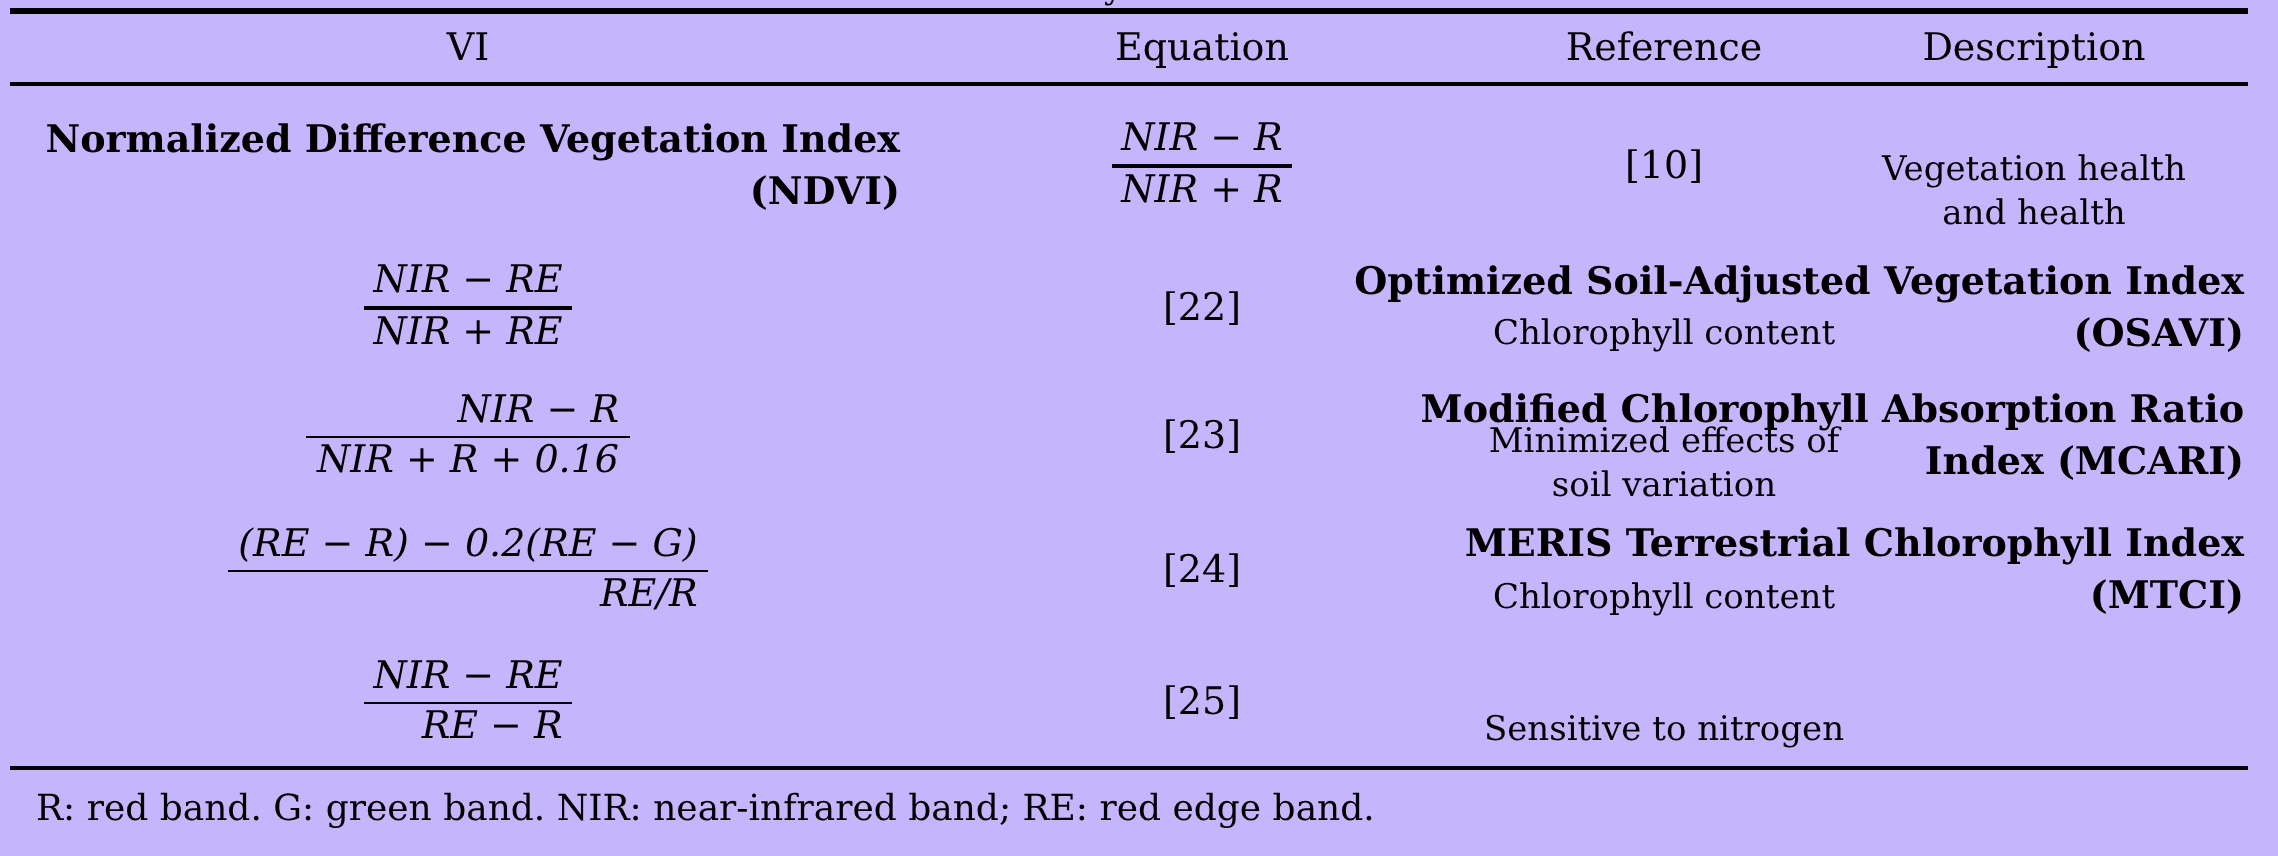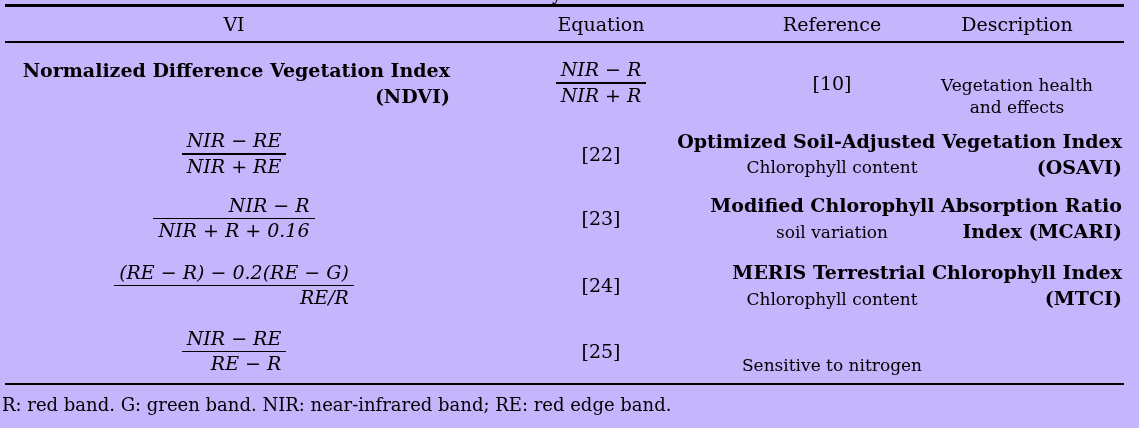--- a/index.html
+++ b/index.html
@@ -111,21 +111,21 @@
   .frac .bar {
     align-self: stretch;
     height: 1.6px;
     background: #000000;
     margin: 2px 0 1px 0;
   }
 
   
   .footnote {
     position: absolute;
-    left: 2px;
+    left: 18px;
     top: 394px;
     font-size: 18px;
     line-height: 22px;
     white-space: nowrap;
   }
 </style>
 </head>
 <body>
 
 <div class="page">
@@ -154,21 +154,21 @@
     <div class="cell eq">
       <span class="frac">
         <span class="num">NIR − R</span>
         <span class="bar"></span>
         <span class="den">NIR + R</span>
       </span>
     </div>
     <div class="cell ref">[10]</div>
     <div class="cell desc">
       <span class="line">Vegetation health</span>
-      <span class="line">and effects</span>
+      <span class="line">and health</span>
     </div>
 
     <div class="cell eq">
       <span class="frac">
         <span class="num">NIR − RE</span>
         <span class="bar"></span>
         <span class="den">NIR + RE</span>
       </span>
     </div>
     <div class="cell ref">[22]</div>
@@ -183,20 +183,21 @@
     </div>
     <div class="cell eq">
       <span class="frac">
         <span class="num">NIR − R</span>
         <span class="bar"></span>
         <span class="den">NIR + R + 0.16</span>
       </span>
     </div>
     <div class="cell ref">[23]</div>
     <div class="cell desc">
+      <span class="line">Minimized effects of</span>
       <span class="line">soil variation</span>
     </div>
 
     <div class="cell vi">
       <span class="line">Modified Chlorophyll Absorption Ratio</span>
       <span class="line">Index (MCARI)</span>
     </div>
     <div class="cell eq">
       <span class="frac">
         <span class="num">(RE − R) − 0.2(RE − G)</span>

